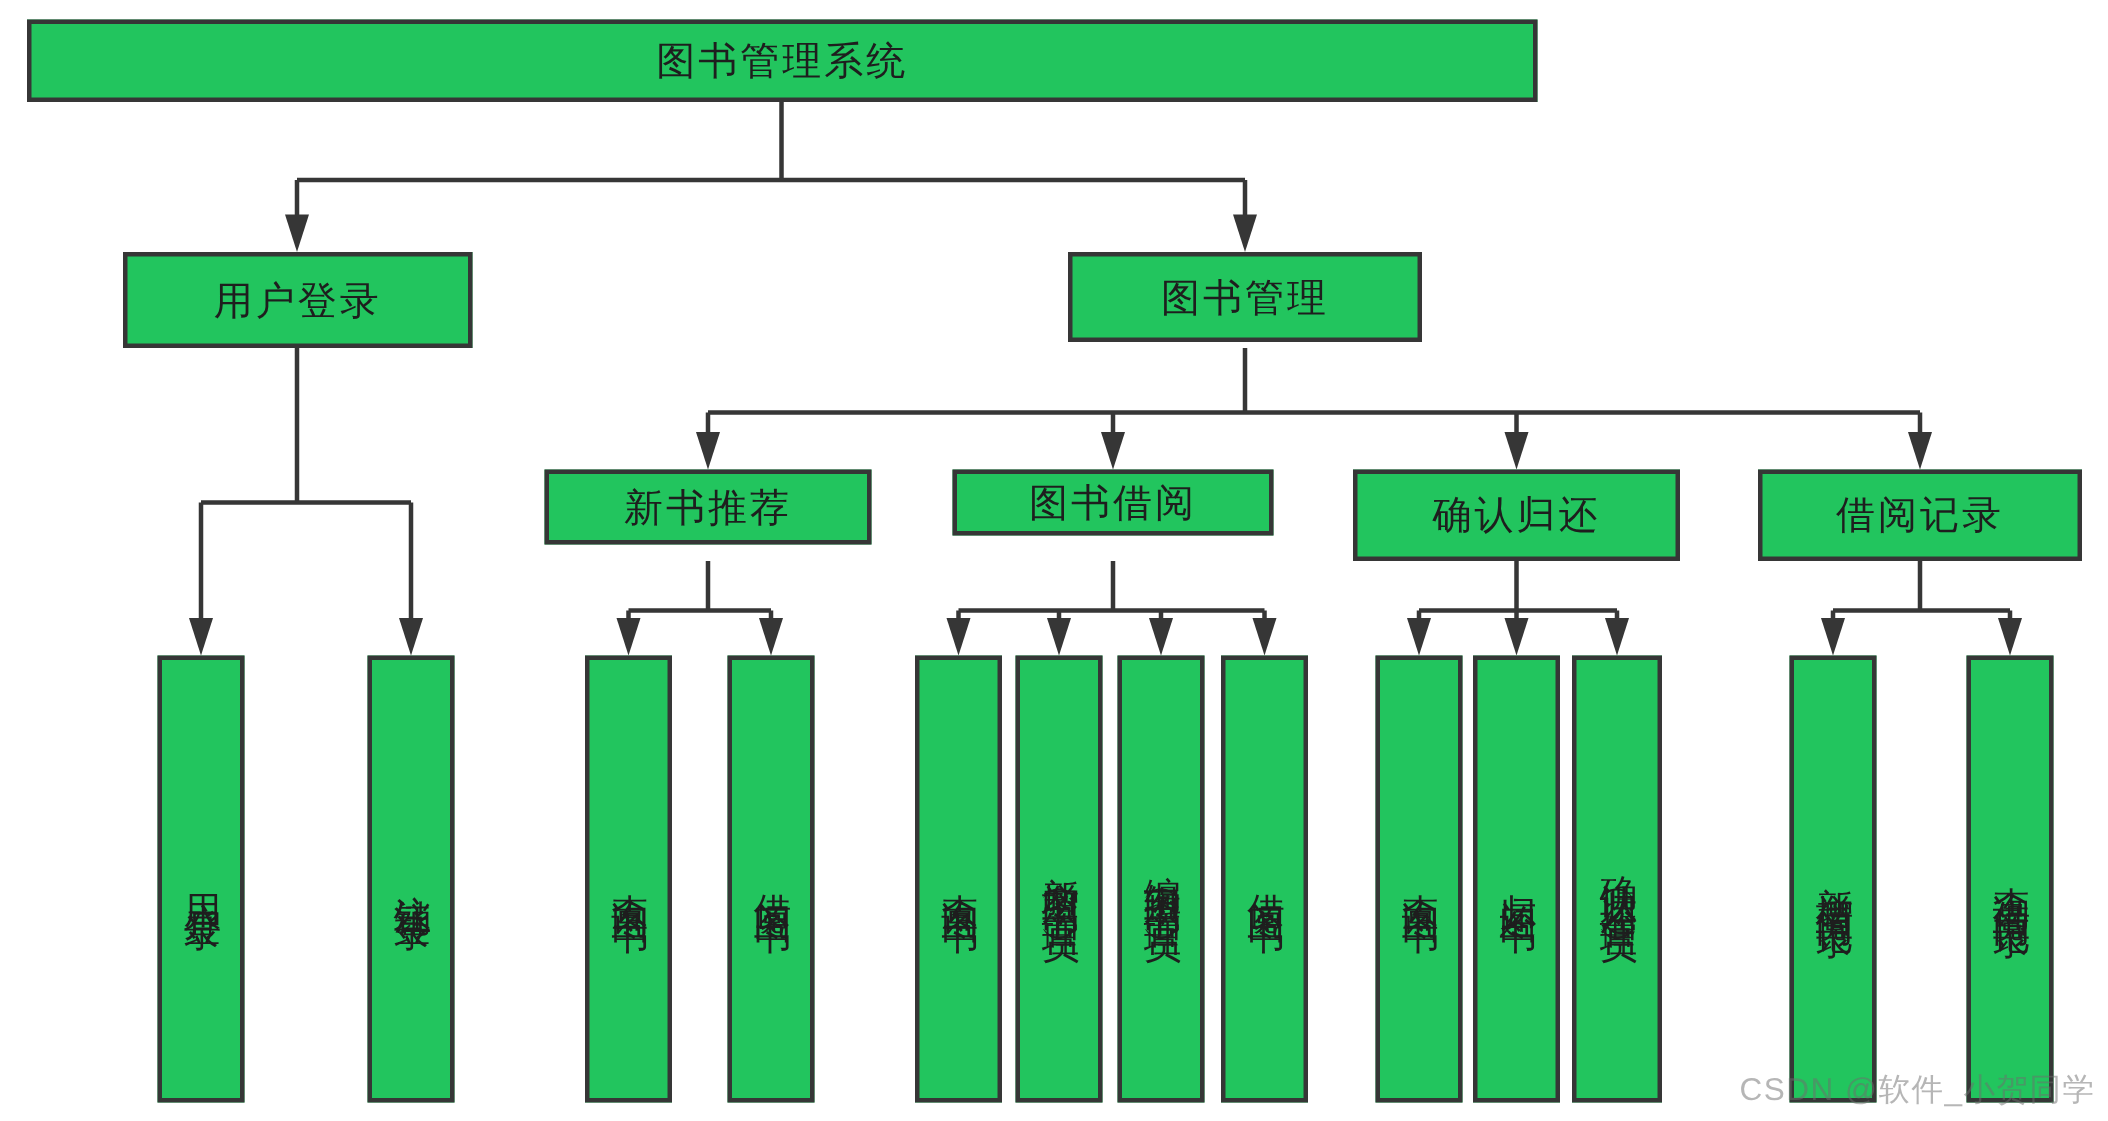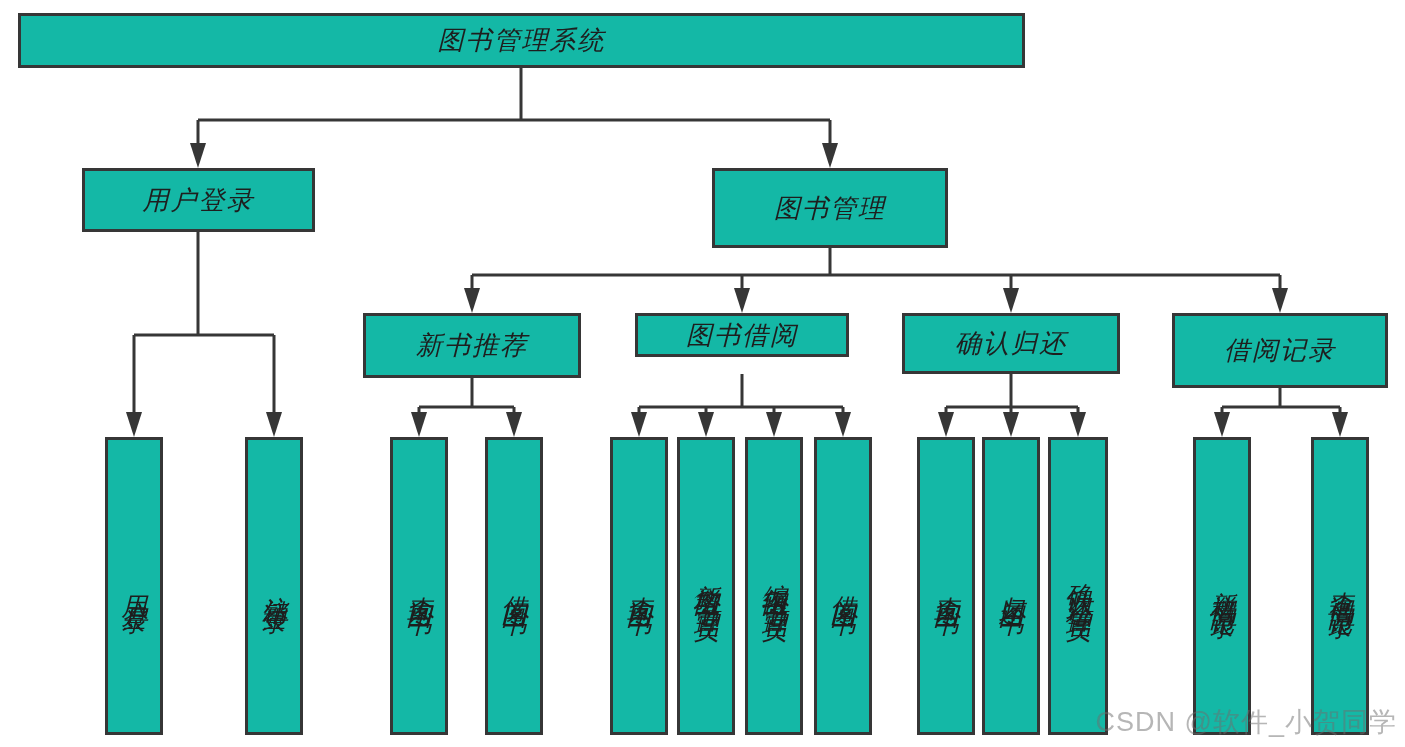--- a/index.html
+++ b/index.html
@@ -11,46 +11,45 @@
     overflow: hidden;
   }
   #connectors {
     position: absolute; left: 0; top: 0;
     width: 1405px; height: 747px;
     pointer-events: none;
   }
   .box {
     position: absolute;
     box-sizing: border-box;
-    background: #14b8a6;
+    background: #22c55e;
     border: 3px solid #363636;
     display: flex;
     align-items: center;
     justify-content: center;
     color: #1e1e1e;
-    font-style: italic;
   }
   .hbox span {
     font-size: 26px;
     letter-spacing: 2px;
     white-space: nowrap;
   }
   .vbox span {
     writing-mode: vertical-rl;
     text-orientation: mixed;
     font-size: 25px;
     line-height: 1;
     letter-spacing: 5px;
     white-space: nowrap;
   }
   .watermark {
     position: absolute;
     right: 8px;
     bottom: 7px;
-    font-size: 27px;
+    font-size: 21px;
     letter-spacing: 1px;
     color: rgba(110, 110, 110, 0.5);
     z-index: 10;
     white-space: nowrap;
   }
 </style>
 </head>
 <body>
 
 <svg id="connectors" viewBox="0 0 1405 747" xmlns="http://www.w3.org/2000/svg">
@@ -93,34 +92,34 @@
   </g>
 </svg>
 
 <div class="box hbox" style="left:18px;top:13px;width:1007px;height:55px">
   <span>图书管理系统</span>
 </div>
 
 <div class="box hbox" style="left:82px;top:168px;width:233px;height:64px">
   <span>用户登录</span>
 </div>
-<div class="box hbox" style="left:712px;top:168px;width:236px;height:80px">
+<div class="box hbox" style="left:712px;top:168px;width:236px;height:60px">
   <span>图书管理</span>
 </div>
 
-<div class="box hbox" style="left:363px;top:313px;width:218px;height:65px">
+<div class="box hbox" style="left:363px;top:313px;width:218px;height:50px">
   <span>新书推荐</span>
 </div>
 <div class="box hbox" style="left:635px;top:313px;width:214px;height:44px">
   <span>图书借阅</span>
 </div>
 <div class="box hbox" style="left:902px;top:313px;width:218px;height:61px">
   <span>确认归还</span>
 </div>
-<div class="box hbox" style="left:1172px;top:313px;width:216px;height:75px">
+<div class="box hbox" style="left:1172px;top:313px;width:216px;height:61px">
   <span>借阅记录</span>
 </div>
 
 <div class="box vbox" style="left:105px;top:437px;width:58px;height:298px">
   <span>用户登录</span>
 </div>
 <div class="box vbox" style="left:245px;top:437px;width:58px;height:298px">
   <span>注销登录</span>
 </div>
 

